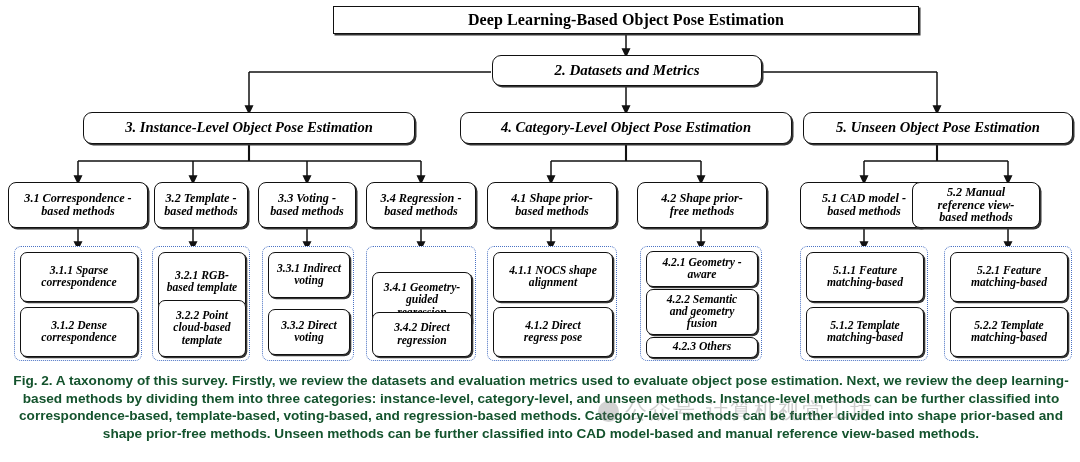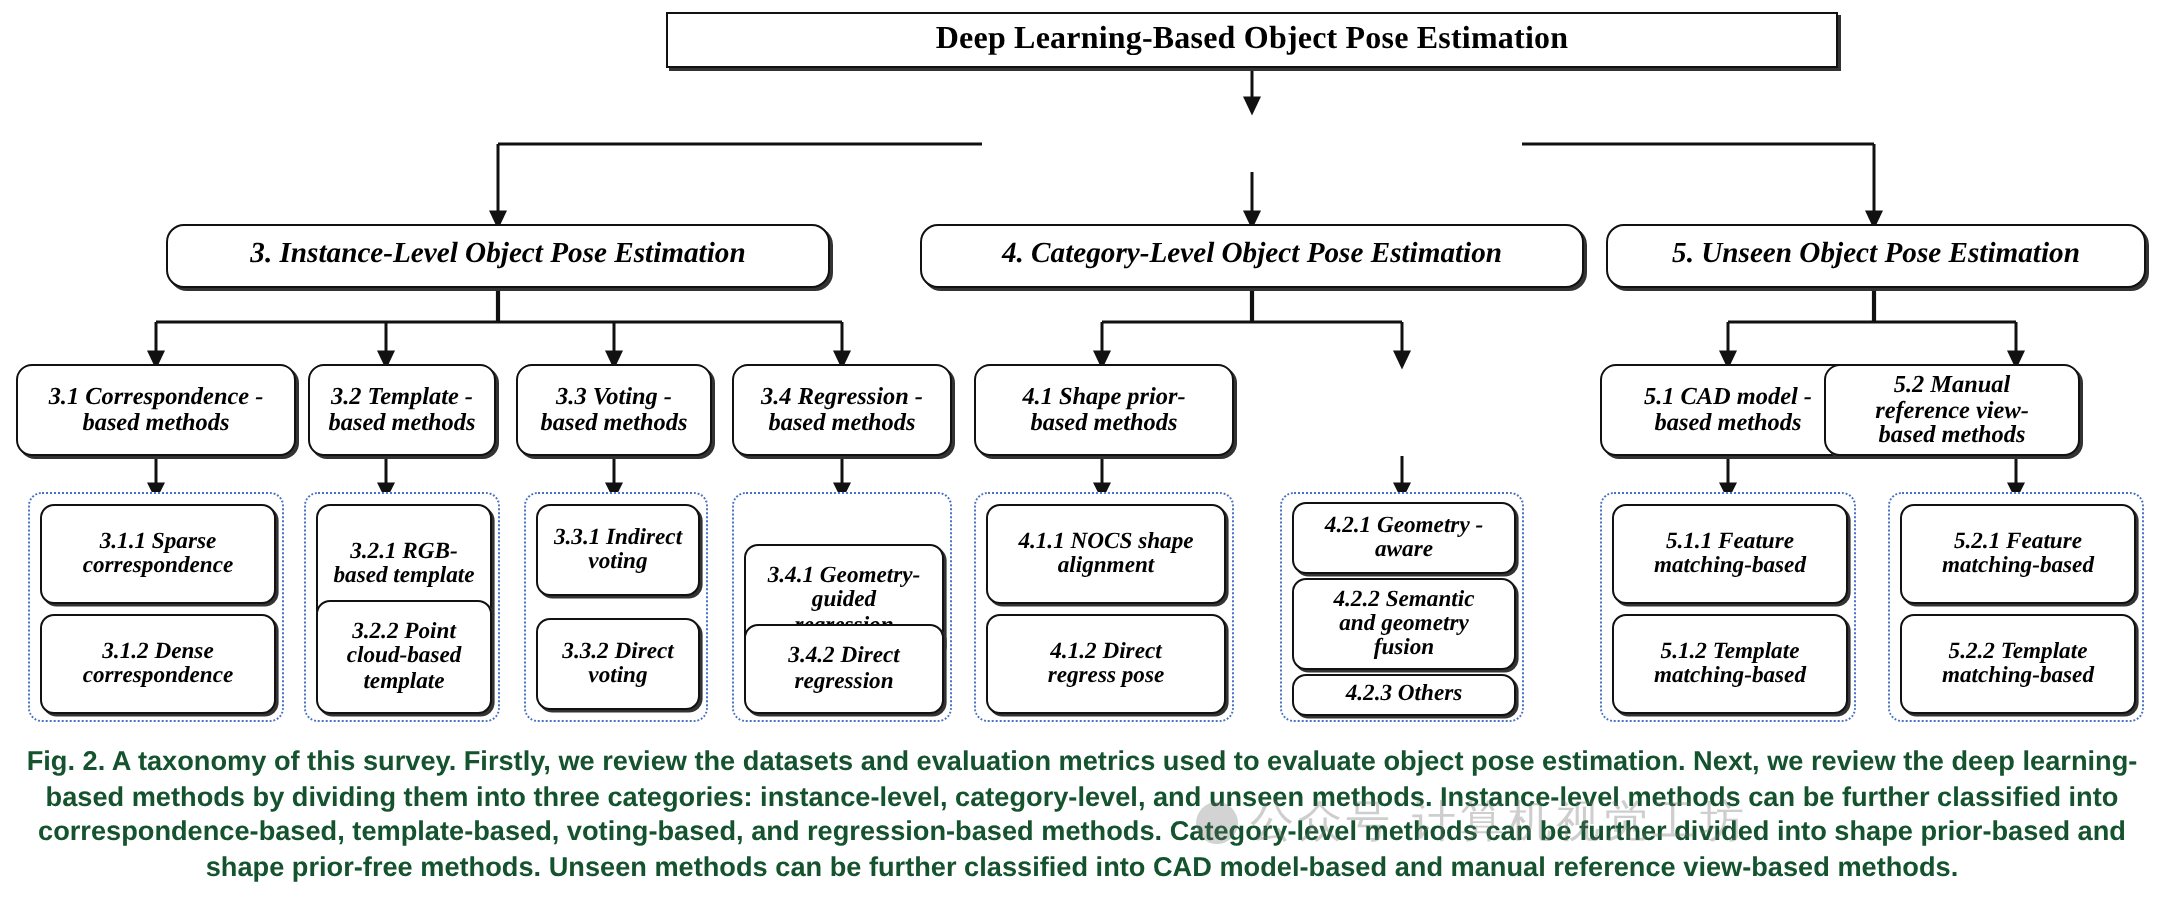--- a/index.html
+++ b/index.html
@@ -137,20 +137,23 @@
       <line x1="701" y1="228" x2="701" y2="246" marker-end="url(#ahs)"></line>
       <line x1="864" y1="228" x2="864" y2="246" marker-end="url(#ahs)"></line>
       <line x1="1008" y1="228" x2="1008" y2="246" marker-end="url(#ahs)"></line>
     </g>
   </svg>
 
   <div class="node root" style="left:333px;top:6px;width:586px;height:28px;">
     <span>Deep Learning-Based Object Pose Estimation</span>
   </div>
 
+  <div class="node lvl2" style="left:492px;top:55px;width:270px;height:31px;">
+    <span>2. Datasets and Metrics</span>
+  </div>
 
   <div class="node lvl3" style="left:83px;top:112px;width:332px;height:32px;">
     <span>3. Instance-Level Object Pose Estimation</span>
   </div>
   <div class="node lvl3" style="left:460px;top:112px;width:332px;height:32px;">
     <span>4. Category-Level Object Pose Estimation</span>
   </div>
   <div class="node lvl3" style="left:803px;top:112px;width:270px;height:32px;">
     <span>5. Unseen Object Pose Estimation</span>
   </div>
@@ -162,20 +165,23 @@
     <span class="ml">3.2 Template -<br>based methods</span>
   </div>
   <div class="node lvl4" style="left:258px;top:182px;width:98px;height:46px;">
     <span class="ml">3.3 Voting -<br>based methods</span>
   </div>
   <div class="node lvl4" style="left:366px;top:182px;width:110px;height:46px;">
     <span class="ml">3.4 Regression -<br>based methods</span>
   </div>
   <div class="node lvl4" style="left:487px;top:182px;width:130px;height:46px;">
     <span class="ml">4.1 Shape prior-<br>based methods</span>
+  </div>
+  <div class="node lvl4" style="left:637px;top:182px;width:130px;height:46px;">
+    <span class="ml">4.2 Shape prior-<br>free methods</span>
   </div>
   <div class="node lvl4" style="left:800px;top:182px;width:128px;height:46px;">
     <span class="ml">5.1 CAD model -<br>based methods</span>
   </div>
   <div class="node lvl4" style="left:912px;top:182px;width:128px;height:46px;">
     <span class="ml">5.2 Manual<br>reference view-<br>based methods</span>
   </div>
 
   <div class="group" style="left:14px;top:246px;width:128px;height:115px;">
     <div class="node leafbox" style="left:5px;top:5px;width:118px;height:50px;">

